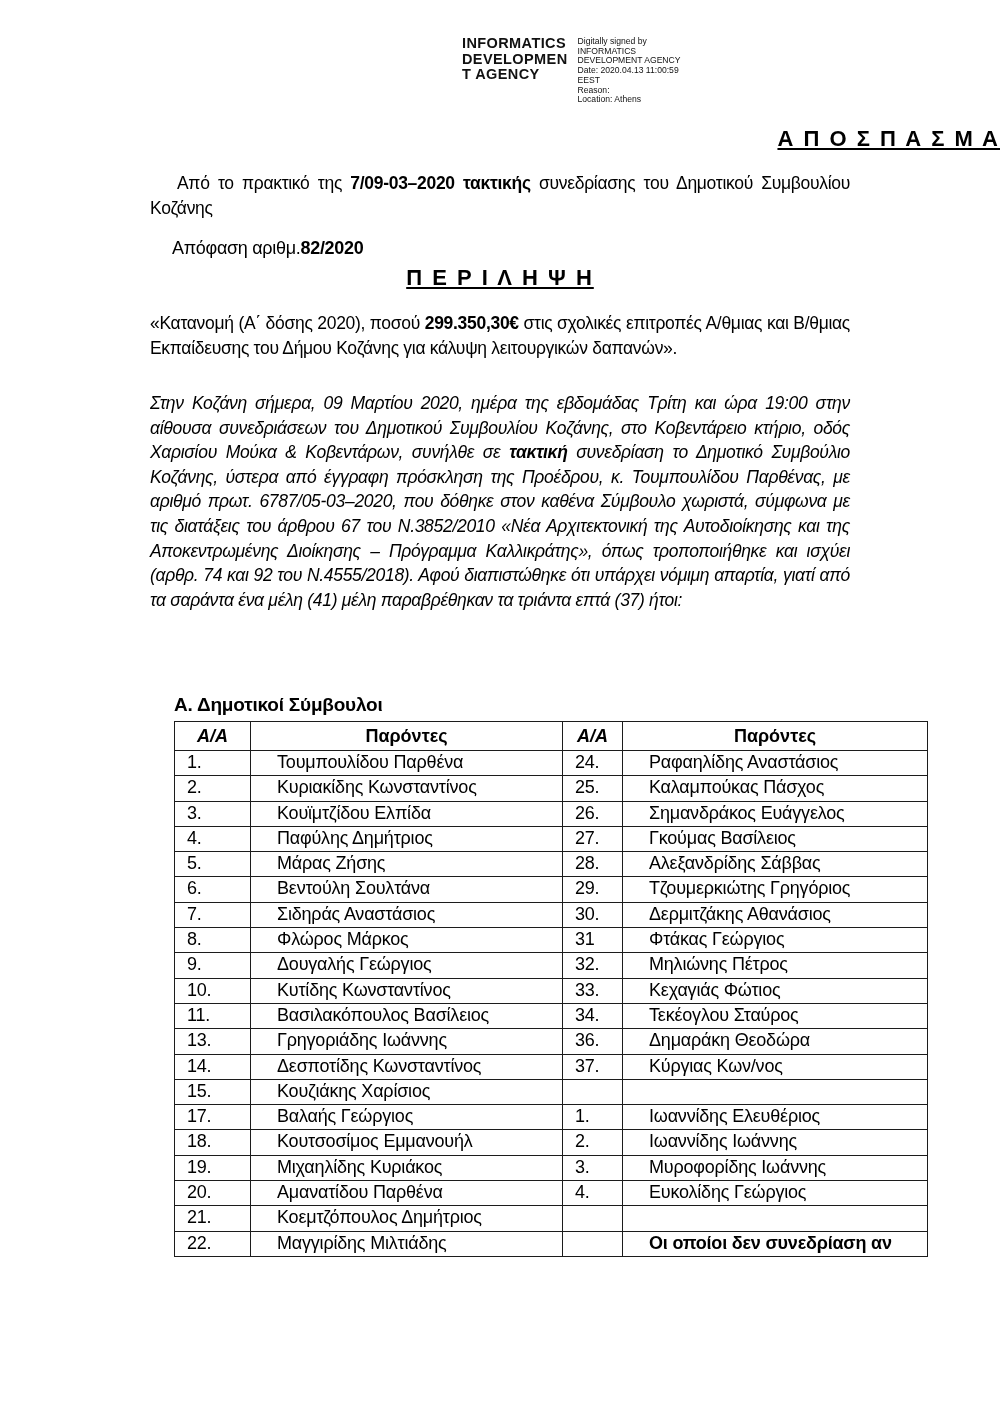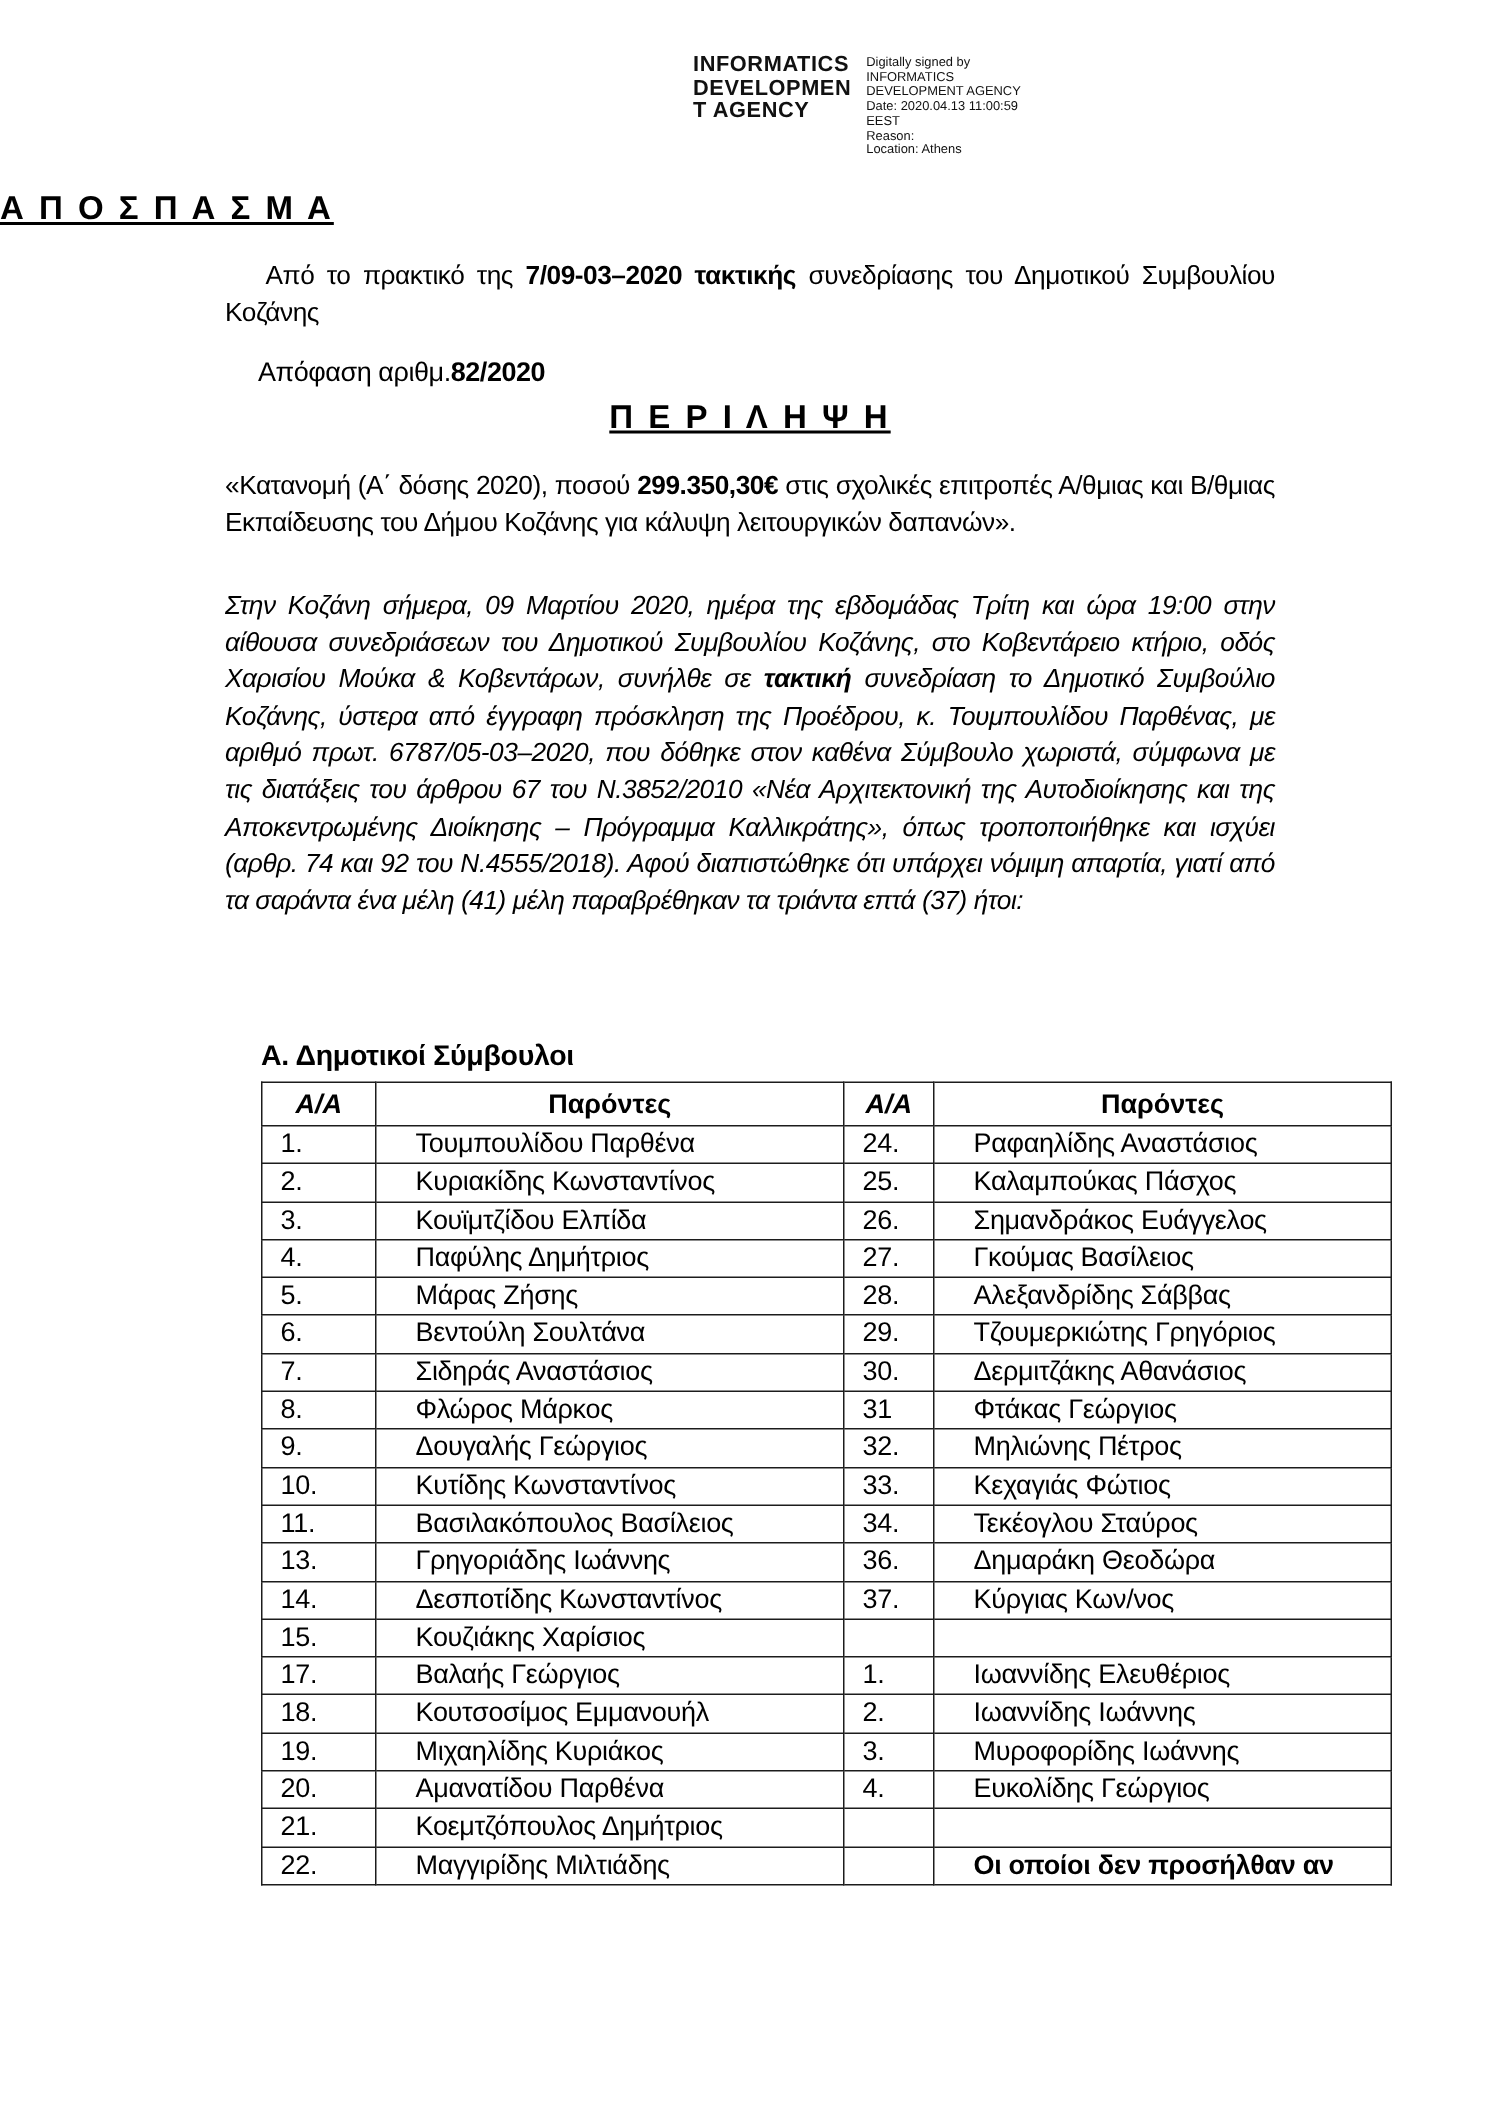--- a/index.html
+++ b/index.html
@@ -6,21 +6,21 @@
   .page{position:relative;width:1000px;height:1263px;background:#fff;color:#000;
         font-family:"Liberation Sans",sans-serif;overflow:hidden;}
 
   
   .stamp{position:absolute;left:462px;top:36px;display:flex;gap:10px;color:#111;}
   .stamp-agency{font-size:14.5px;line-height:15.5px;font-weight:bold;letter-spacing:.4px;
                 white-space:pre-line;}
   .stamp-details{font-size:8.6px;line-height:9.7px;white-space:pre-line;padding-top:1px;}
 
   
-  .doc-title{margin:126px 0 0;text-align:left;font-size:22px;font-weight:bold;
+  .doc-title{margin:126px 0 0;text-align:right;font-size:22px;font-weight:bold;
              text-decoration:underline;letter-spacing:2px;}
   .summary-title{margin:4px 0 0;text-align:center;font-size:22px;font-weight:bold;
                  text-decoration:underline;letter-spacing:2px;}
 
   
   .par{margin:0 150px;width:700px;text-align:justify;font-size:17.5px;line-height:25px;
        letter-spacing:-0.3px;}
   .intro{margin-top:19px;text-indent:27px;}
   .decision{margin-top:15px;text-align:left;text-indent:22px;font-size:18px;}
   .summary{margin-top:20px;}
@@ -200,21 +200,21 @@
           <tr>
             <td class="num">21.</td>
             <td class="name">Κοεμτζόπουλος Δημήτριος</td>
             <td class="num"></td>
             <td class="name"></td>
           </tr>
           <tr>
             <td class="num">22.</td>
             <td class="name">Μαγγιρίδης Μιλτιάδης</td>
             <td class="num"></td>
-            <td class="name cell-bold">Οι οποίοι δεν προσήλθαν αν</td>
+            <td class="name cell-bold">Οι οποίοι δεν συνεδρίαση αν</td>
           </tr>
         </tbody>
     </table>
   </div>
 
   <div class="page-num">1</div>
 
 </div>
 
 </body></html>

